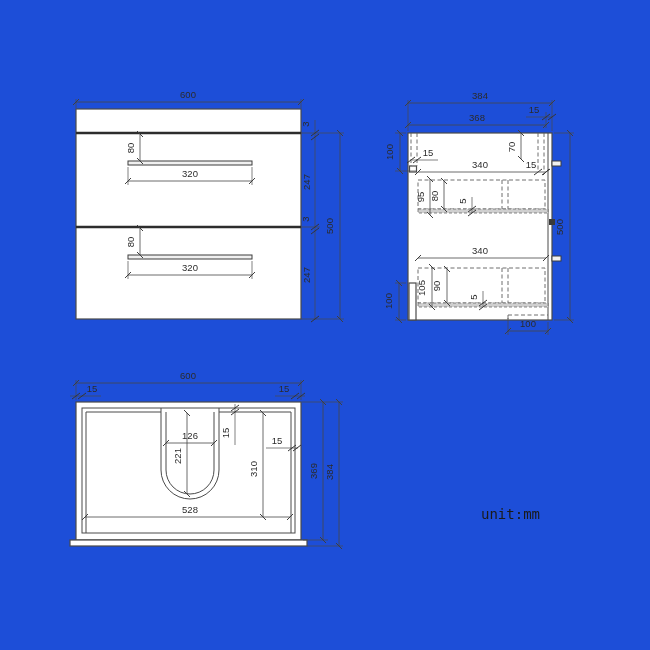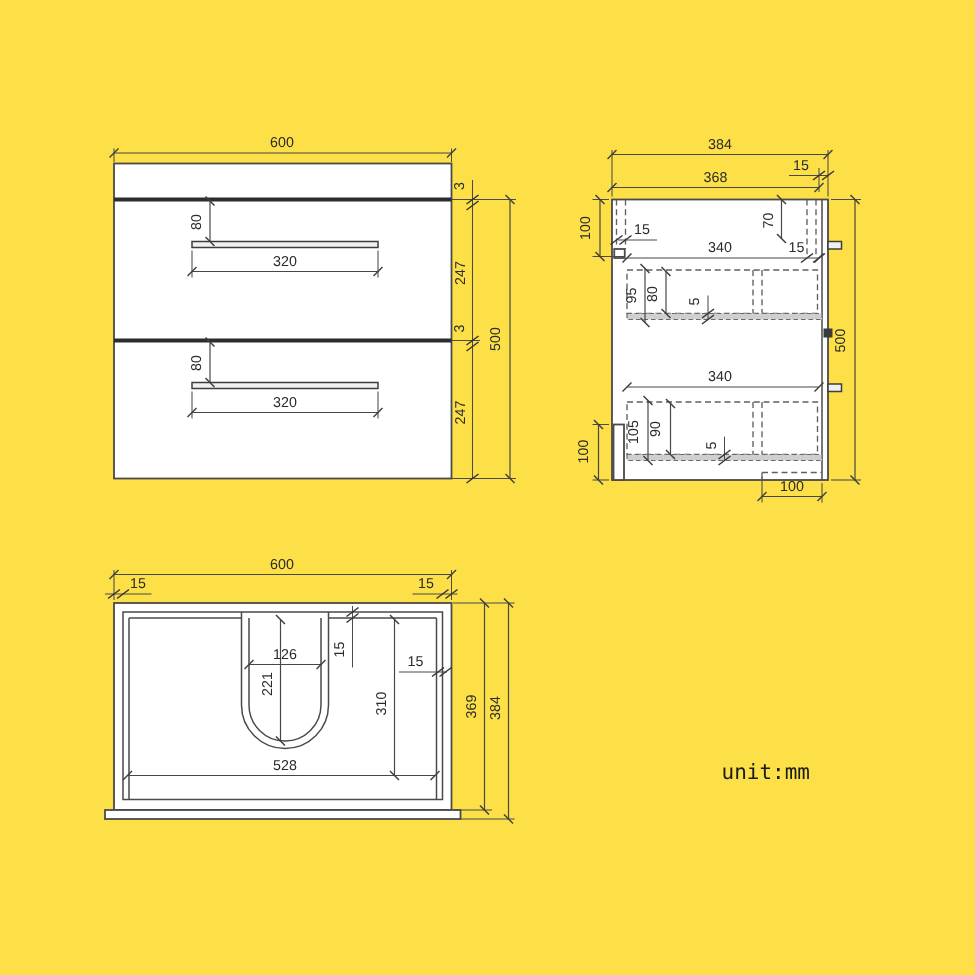--- a/index.html
+++ b/index.html
@@ -1,16 +1,16 @@
 <!DOCTYPE html>
 <html><head>
 <meta charset="utf-8">
 <style>
   html,body { margin:0; padding:0; background:#ffffff; }
-  .canvas { position:relative; width:650px; height:650px; background:#fde047; }
+  .canvas { position:relative; width:650px; height:650px; background:#1d4ed8; }
   svg { display:block; }
   .ln    { stroke:#4a4a4a; stroke-width:1; fill:none; }
   .body  { fill:#ffffff; stroke:#4a4a4a; stroke-width:1.2; }
   .thick { stroke:#2d2d2d; stroke-width:2.6; }
   .dash  { stroke:#5f5f5f; stroke-width:0.9; stroke-dasharray:4 2.5; fill:none; }
   .dim   { stroke:#474747; stroke-width:0.8; fill:none;
            marker-start:url(#tick); marker-end:url(#tick); }
   .ext   { stroke:#4a4a4a; stroke-width:0.7; fill:none; }
   .tick  { stroke:#353535; stroke-width:1; }
   .hatch { fill:#cfcfcf; stroke:#6a6a6a; stroke-width:0.8; stroke-dasharray:3 2; }

